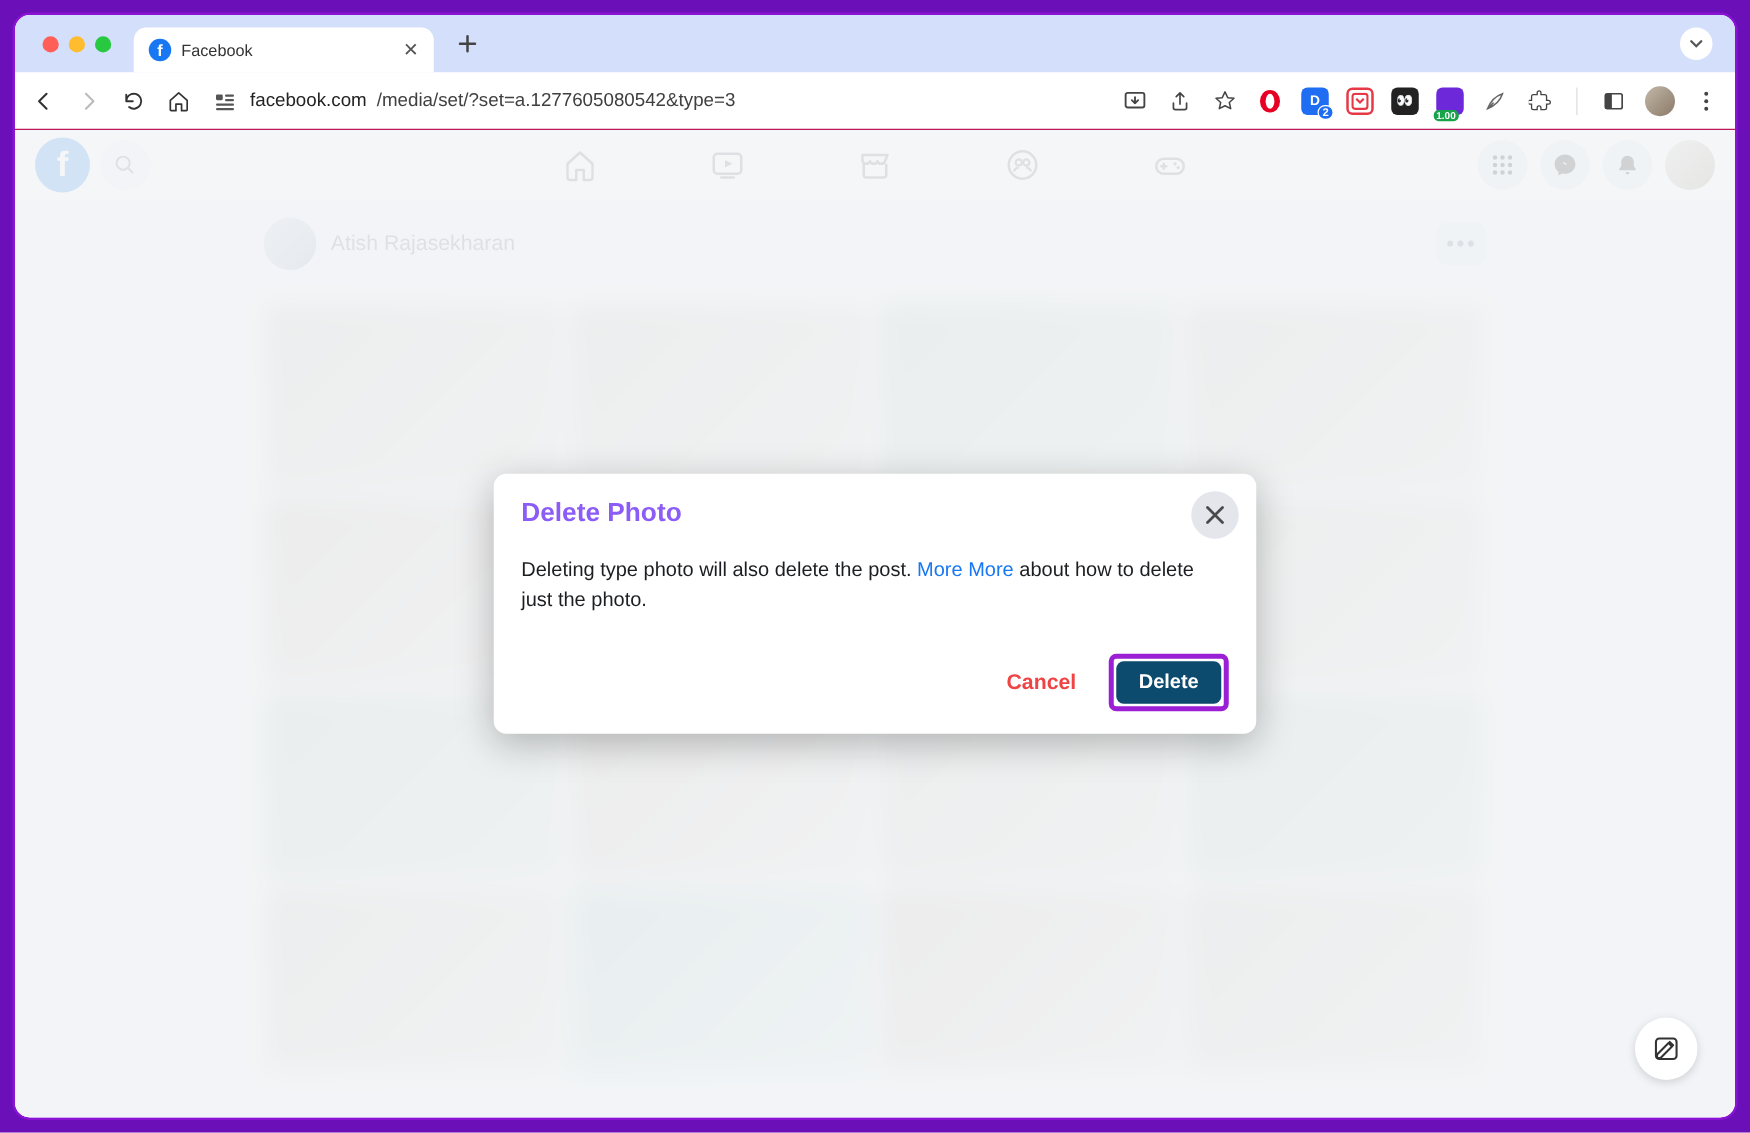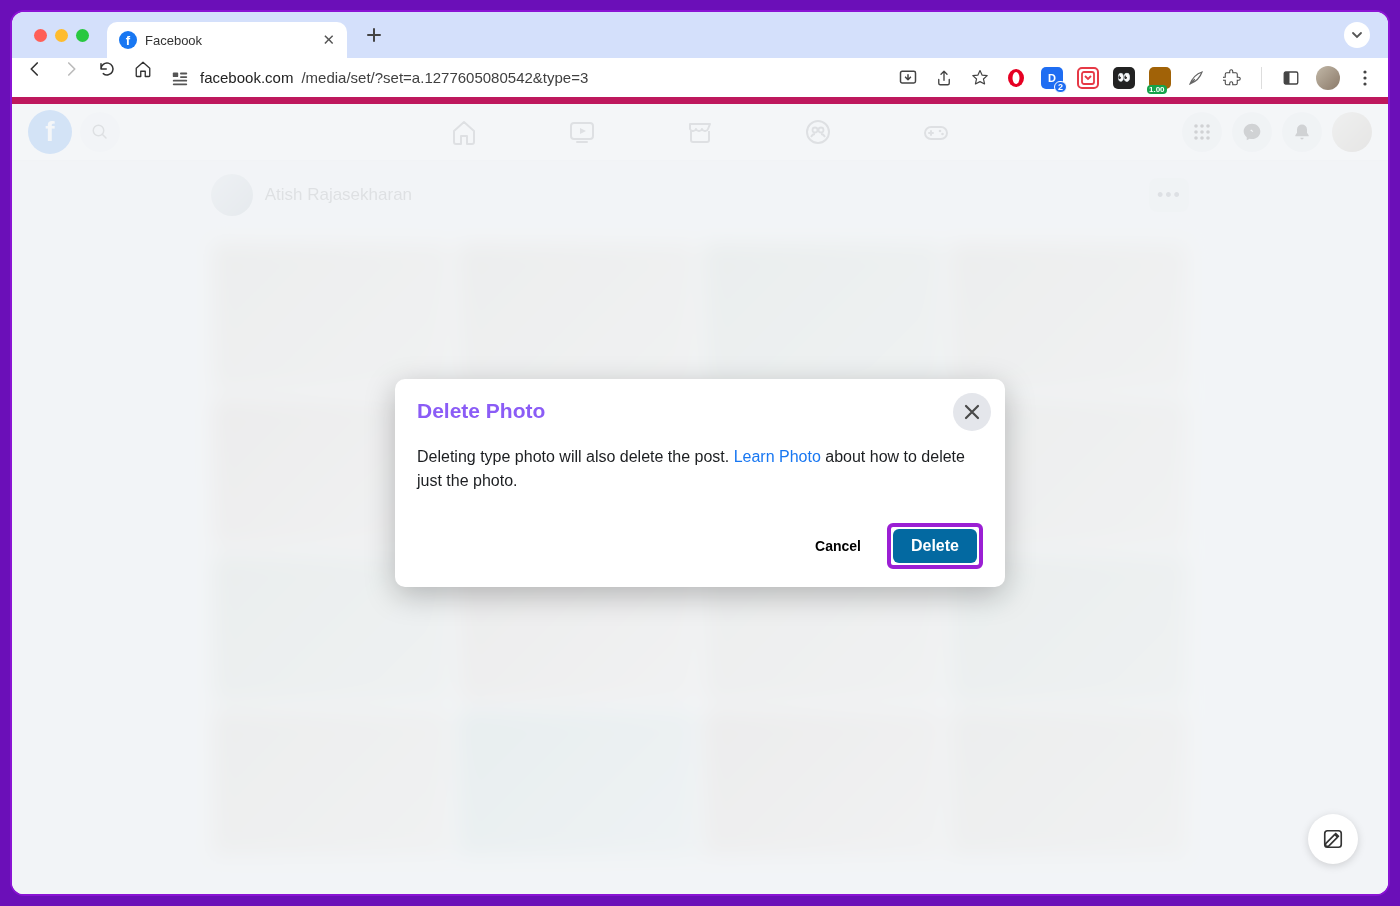--- a/index.html
+++ b/index.html
@@ -66,22 +66,22 @@
   }
   .tab-right { margin-left:auto; align-self:center; margin-right:8px; }
   .chev-down {
     width:26px;height:26px;border-radius:50%;background:#fff;
     display:flex;align-items:center;justify-content:center;
     color:#555;font-size:14px;
   }
   .toolbar {
     height: 46px;
     background:#fff;
-    border-bottom:7px solid #be185d;
-    display:flex;gap:14px;
+    border-bottom:1px solid #be185d;
+    display:flex;align-items:center;gap:14px;
     padding:0 12px;
   }
   .tb-icon {
     width:22px;height:22px;color:#444;
     display:flex;align-items:center;justify-content:center;
     font-size:18px;
   }
   .tb-icon.disabled { color:#b8b8b8; }
   .addr {
     flex:1;display:flex;align-items:center;gap:8px;
@@ -200,28 +200,28 @@
     color:#4a4a4a;
   }
   .modal-body {
     margin-top:22px;font-size:16px;color:#1c1e21;line-height:1.5;
   }
   .modal-body a { color:#1877f2;text-decoration:none; }
   .modal-actions {
     display:flex;justify-content:flex-end;gap:12px;margin-top:30px;align-items:center;
   }
   .btn-cancel {
-    background:none;border:none;color:#000000;font-size:14px;font-weight:600;
+    background:none;border:none;color:#ef4444;font-size:17px;font-weight:600;
     padding:8px 14px;border-radius:6px;cursor:pointer;
   }
   .btn-delete-wrap {
     border:4px solid #9b1fd4;padding:2px;border-radius:6px;
   }
   .btn-delete {
-    background:#0369a1;color:#fff;border:none;
+    background:#0c4a6e;color:#fff;border:none;
     font-size:16px;font-weight:600;padding:8px 18px;border-radius:6px;cursor:pointer;
   }
   svg { display:block; }
 </style>
 </head>
 <body>
 
 <div class="browser-window">
 
   <div class="tab-strip">
@@ -309,21 +309,21 @@
       <div class="ext-ic" style="background:#1f6df2;position:relative;">D
         <span style="position:absolute;bottom:-4px;right:-4px;background:#1f6df2;border:1.5px solid #fff;border-radius:6px;font-size:9px;padding:0 3px;">2</span>
       </div>
       <div class="ext-ic" style="background:#fff;border:2px solid #e63946;color:#e63946;">
         <svg width="14" height="14" viewBox="0 0 14 14">
             <rect x="1" y="1" width="12" height="12" rx="2" stroke="#e63946" stroke-width="1.8" fill="none"></rect>
             <path d="M4 5l3 3 3-3" stroke="#e63946" stroke-width="1.8" fill="none"></path>
           </svg>
       </div>
       <div class="ext-ic" style="background:#222;">👀</div>
-      <div class="ext-ic" style="background:#a16207;position:relative;">
+      <div class="ext-ic" style="background:#6d28d9;position:relative;">
         <span style="position:absolute;bottom:-5px;left:-2px;background:#16a34a;border-radius:4px;font-size:8px;padding:0 2px;">1.00</span>
       </div>
       <div class="tb-icon">
         <svg width="18" height="18" viewBox="0 0 24 24">
             <path d="M4 20c4-10 10-14 16-16-2 6-6 12-16 16zm0 0l6-6" stroke="#666" stroke-width="1.6" fill="none" stroke-linecap="round"></path>
           </svg>
       </div>
       <div class="tb-icon">
         <svg width="18" height="18" viewBox="0 0 24 24">
             <path d="M9 3a2 2 0 0 1 4 0v2h4a2 2 0 0 1 2 2v4h2a2 2 0 0 1 0 4h-2v4a2 2 0 0 1-2 2h-4v-2a2 2 0 0 0-4 0v2H5a2 2 0 0 1-2-2v-4H1a2 2 0 0 1 0-4h2V7a2 2 0 0 1 2-2h4V3z" stroke="#444" stroke-width="1.4" fill="none"></path>
@@ -456,21 +456,21 @@
     </div>
 
     <div class="modal">
       <div class="modal-title">Delete Photo</div>
       <div class="modal-close">
         <svg width="18" height="18" viewBox="0 0 18 18">
             <path d="M3 3l12 12M15 3L3 15" stroke="#4a4a4a" stroke-width="2.2" stroke-linecap="round"></path>
           </svg>
       </div>
       <div class="modal-body">
-        <span>Deleting type photo will also delete the post. </span><a href="#">Learn Photo</a><span> about how to delete just the photo.</span>
+        <span>Deleting type photo will also delete the post. </span><a href="#">More More</a><span> about how to delete just the photo.</span>
       </div>
       <div class="modal-actions">
         <button class="btn-cancel">Cancel</button>
         <div class="btn-delete-wrap">
           <button class="btn-delete">Delete</button>
         </div>
       </div>
     </div>
 
   </div>

